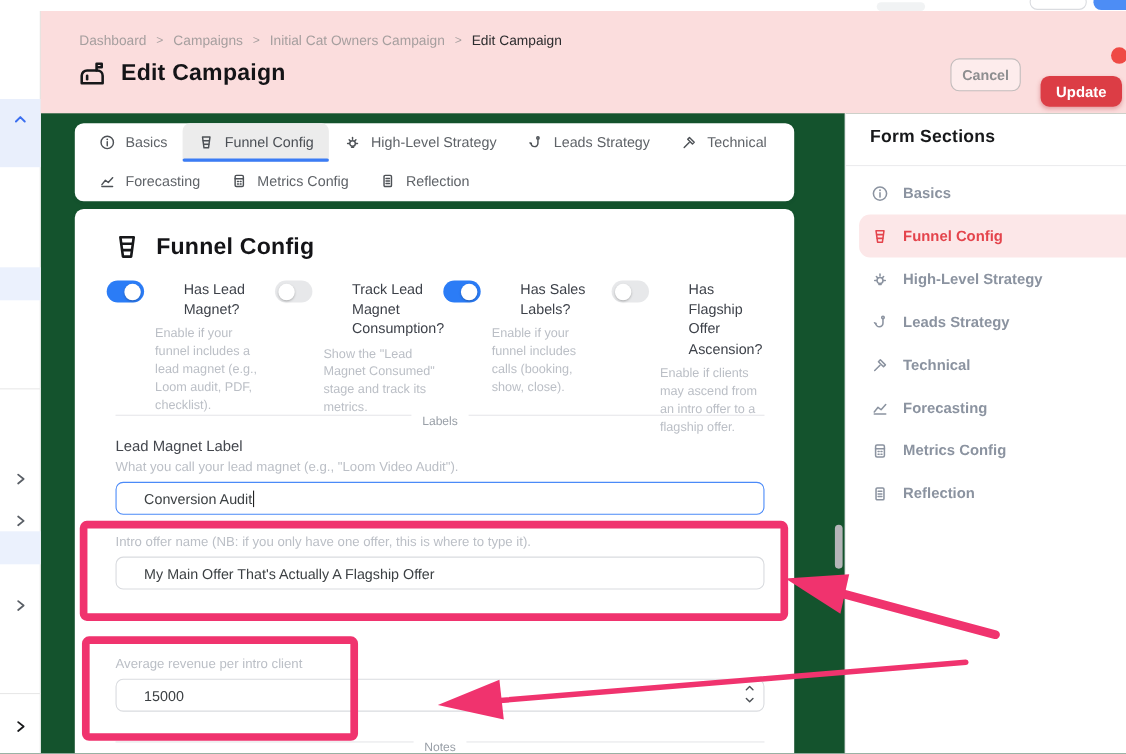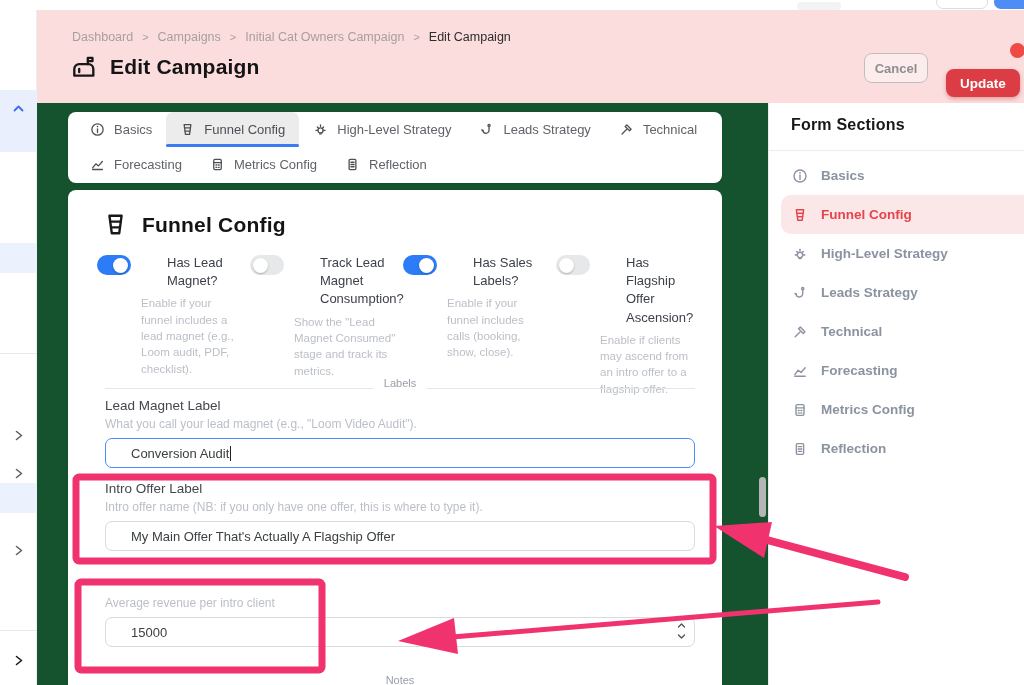--- a/index.html
+++ b/index.html
@@ -56,21 +56,21 @@
   .sec-head .icn svg{width:27px;height:27px;display:block;}
   .sec-title{font-size:21px;font-weight:800;color:#141417;letter-spacing:.2px;}
   .toggles{position:absolute;left:29px;top:64px;display:grid;grid-template-columns:repeat(4,153px);}
   .tg{display:flex;gap:10px;align-items:flex-start;padding-right:8px;}
   .switch{width:34px;height:20px;border-radius:10px;background:#e7e8ea;position:relative;flex:0 0 auto;margin-top:1px;}
   .switch.on{background:var(--toggle-blue,#2b7cf6);}
   .switch::after{content:"";position:absolute;top:2.5px;left:3px;width:15px;height:15px;border-radius:50%;background:#fff;box-shadow:0 1px 2px rgba(0,0,0,.25);}
   .switch.on::after{left:auto;right:3px;}
   .tg-label{font-size:13px;line-height:1.4;color:#3d4149;margin-left:26px;}
   .tg-help{font-size:11.5px;line-height:1.42;color:#bbbfc6;margin-top:5px;}
-  .divider{position:absolute;left:37px;width:590px;display:flex;align-items:flex-end;gap:10px;font-size:11px;color:#9aa0a8;}
+  .divider{position:absolute;left:37px;width:590px;display:flex;align-items:flex-start;gap:10px;font-size:11px;color:#9aa0a8;}
   .divider::before,.divider::after{content:"";flex:1;height:1px;background:#e6e7ea;}
   .field{position:absolute;left:37px;width:590px;}
   .f-label{font-size:13.5px;color:#43464d;}
   .f-help{font-size:12px;color:#bbbfc6;margin-top:4px;}
   .f-input{margin-top:7px;height:30px;border:1px solid #d9dbdf;border-radius:7px;background:#fff;display:flex;align-items:center;
     padding:0 25px;font-size:13px;color:#3c4043;position:relative;}
   .f-input.focused{border:1.5px solid #4b8af8;}
   .caret{width:1px;height:15px;background:#222;margin-left:1px;}
   .spinner{position:absolute;right:8px;top:3px;display:flex;flex-direction:column;gap:2px;color:#4d5156;}
   .spinner .sp{width:10px;height:9px;display:flex;align-items:center;justify-content:center;}
@@ -339,21 +339,20 @@
     <div class="field" style="top:208px;">
       <div class="f-label">Lead Magnet Label</div>
       <div class="f-help">What you call your lead magnet (e.g., "Loom Video Audit").</div>
       <div class="f-input focused">
         <span>Conversion Audit</span>
           <span class="caret"></span>
       </div>
     </div>
 
     <div class="field" style="top:291px;">
-      <div class="f-label">Intro Offer Label</div>
       <div class="f-help">Intro offer name (NB: if you only have one offer, this is where to type it).</div>
       <div class="f-input">
         <span>My Main Offer That's Actually A Flagship Offer</span>
       </div>
     </div>
 
 
     <div class="field" style="top:402px;">
       <div class="f-help">Average revenue per intro client</div>
       <div class="f-input">

